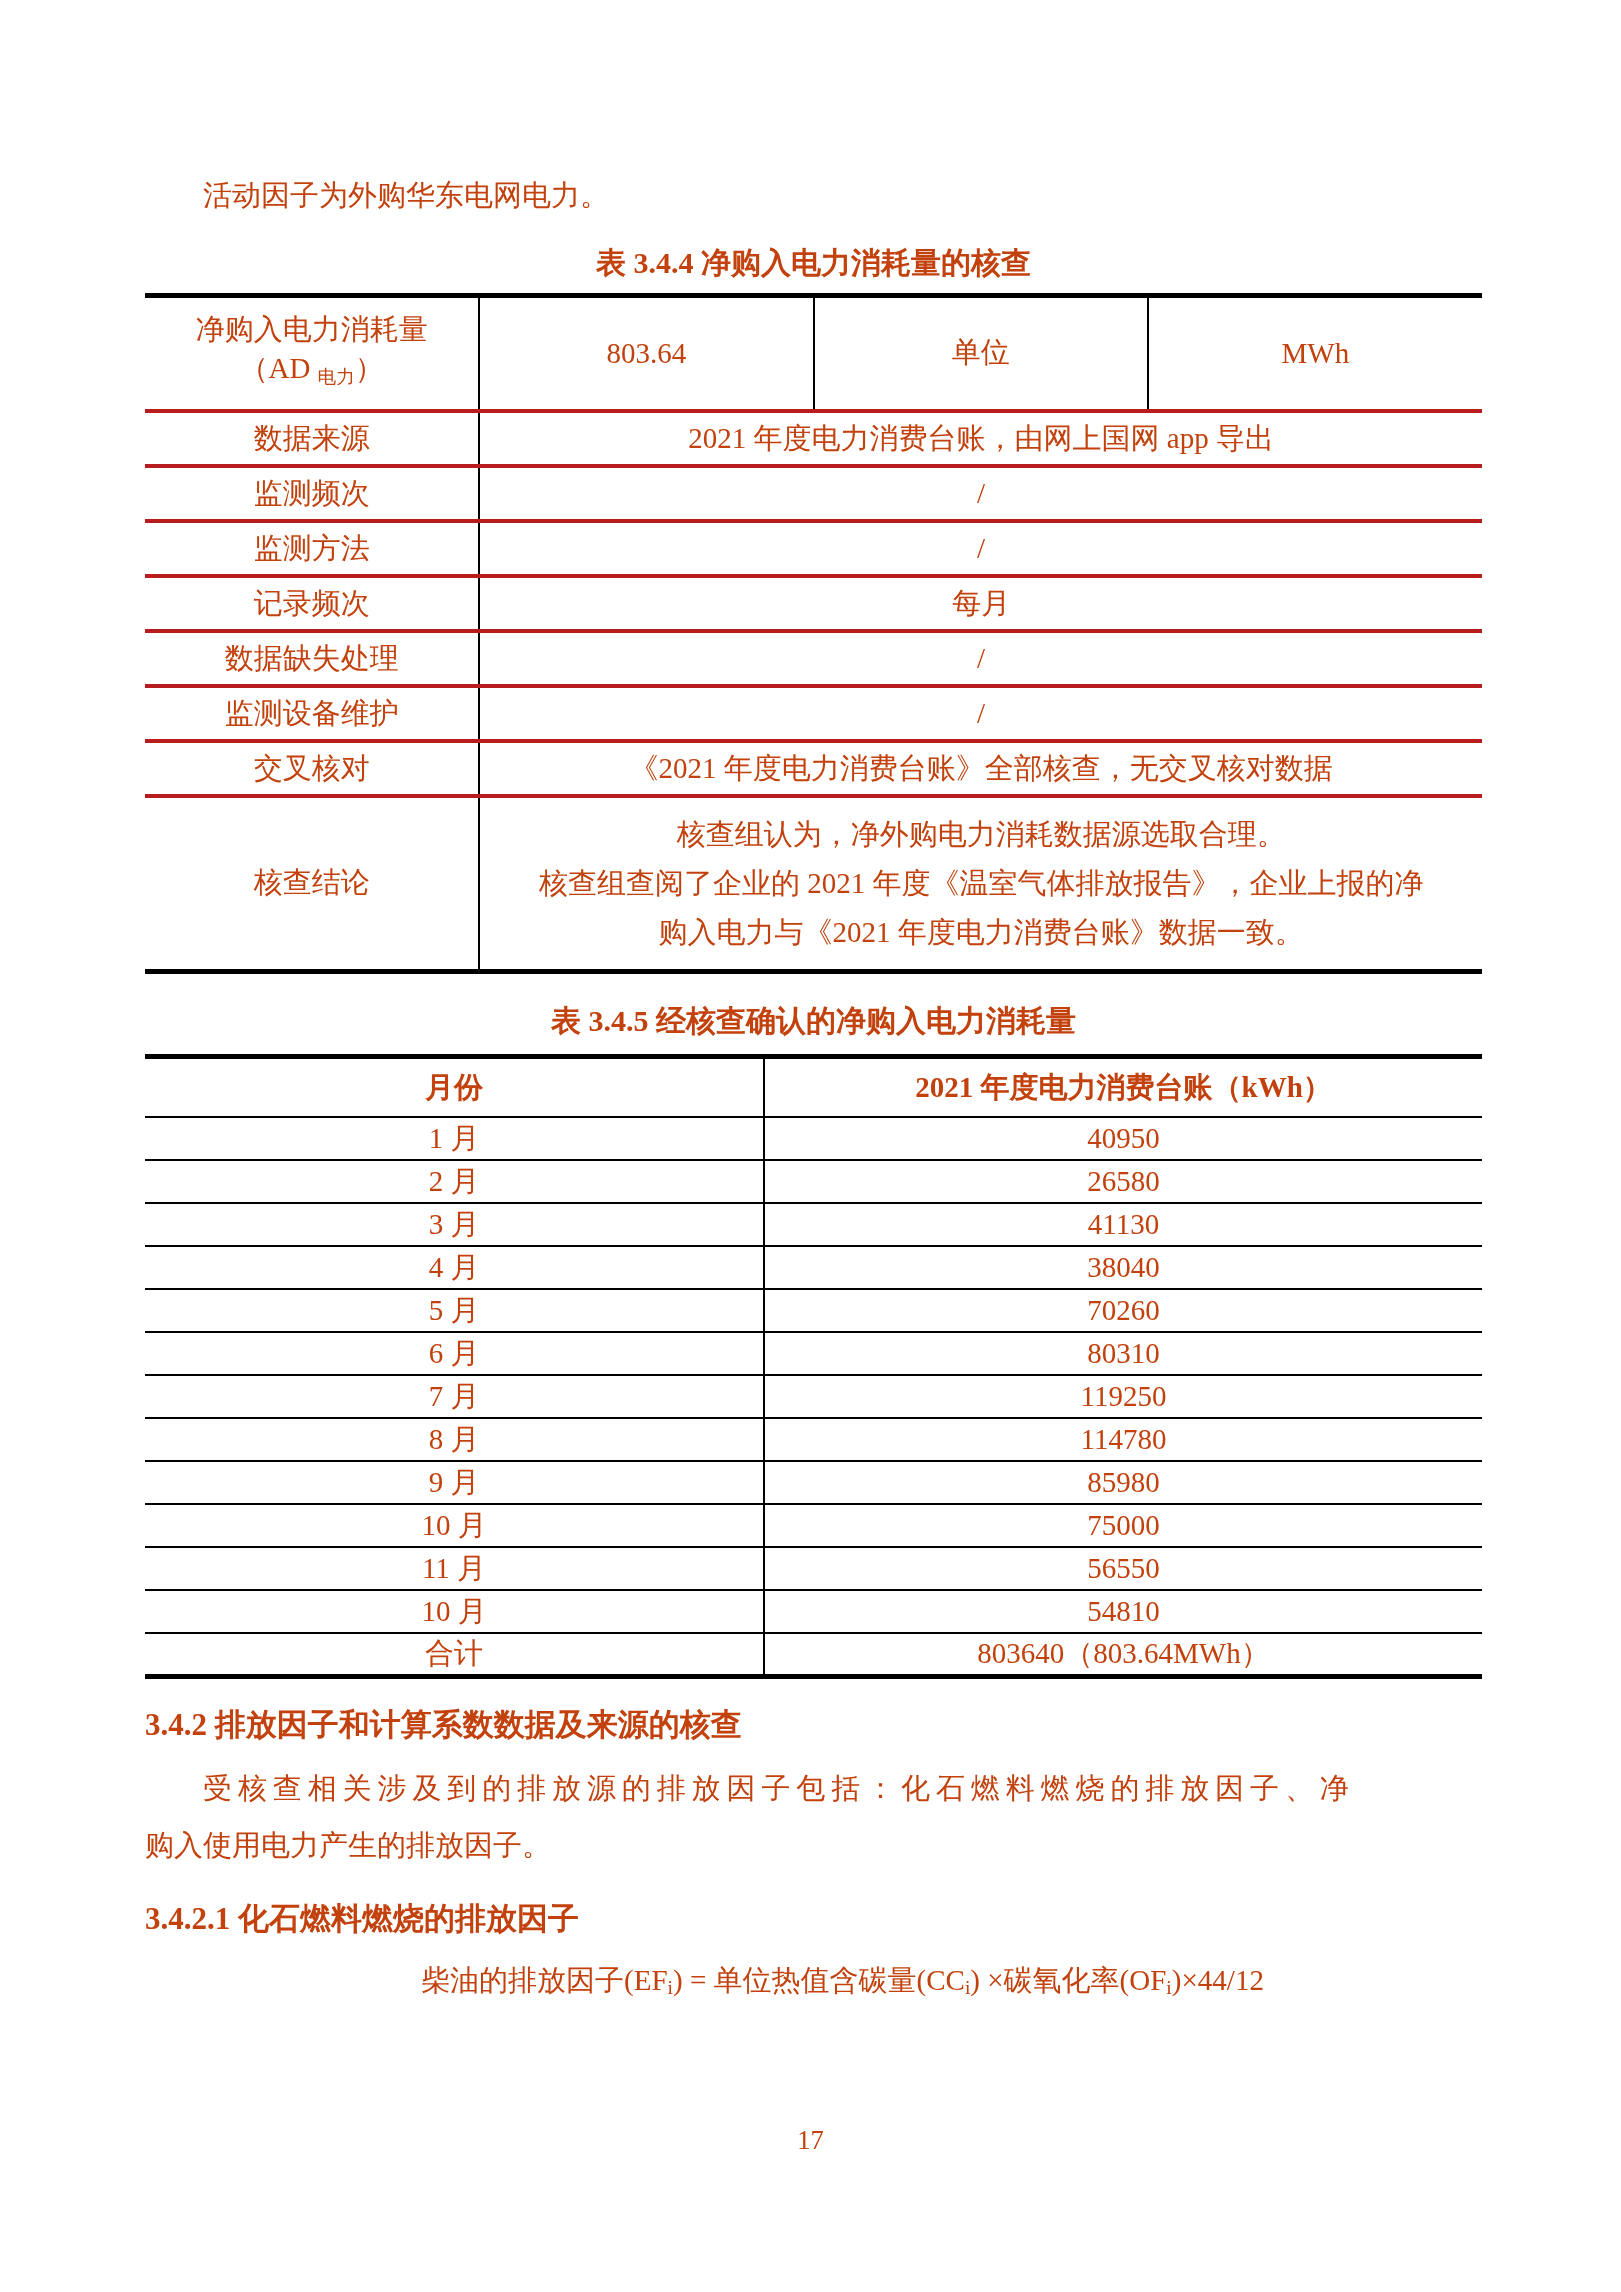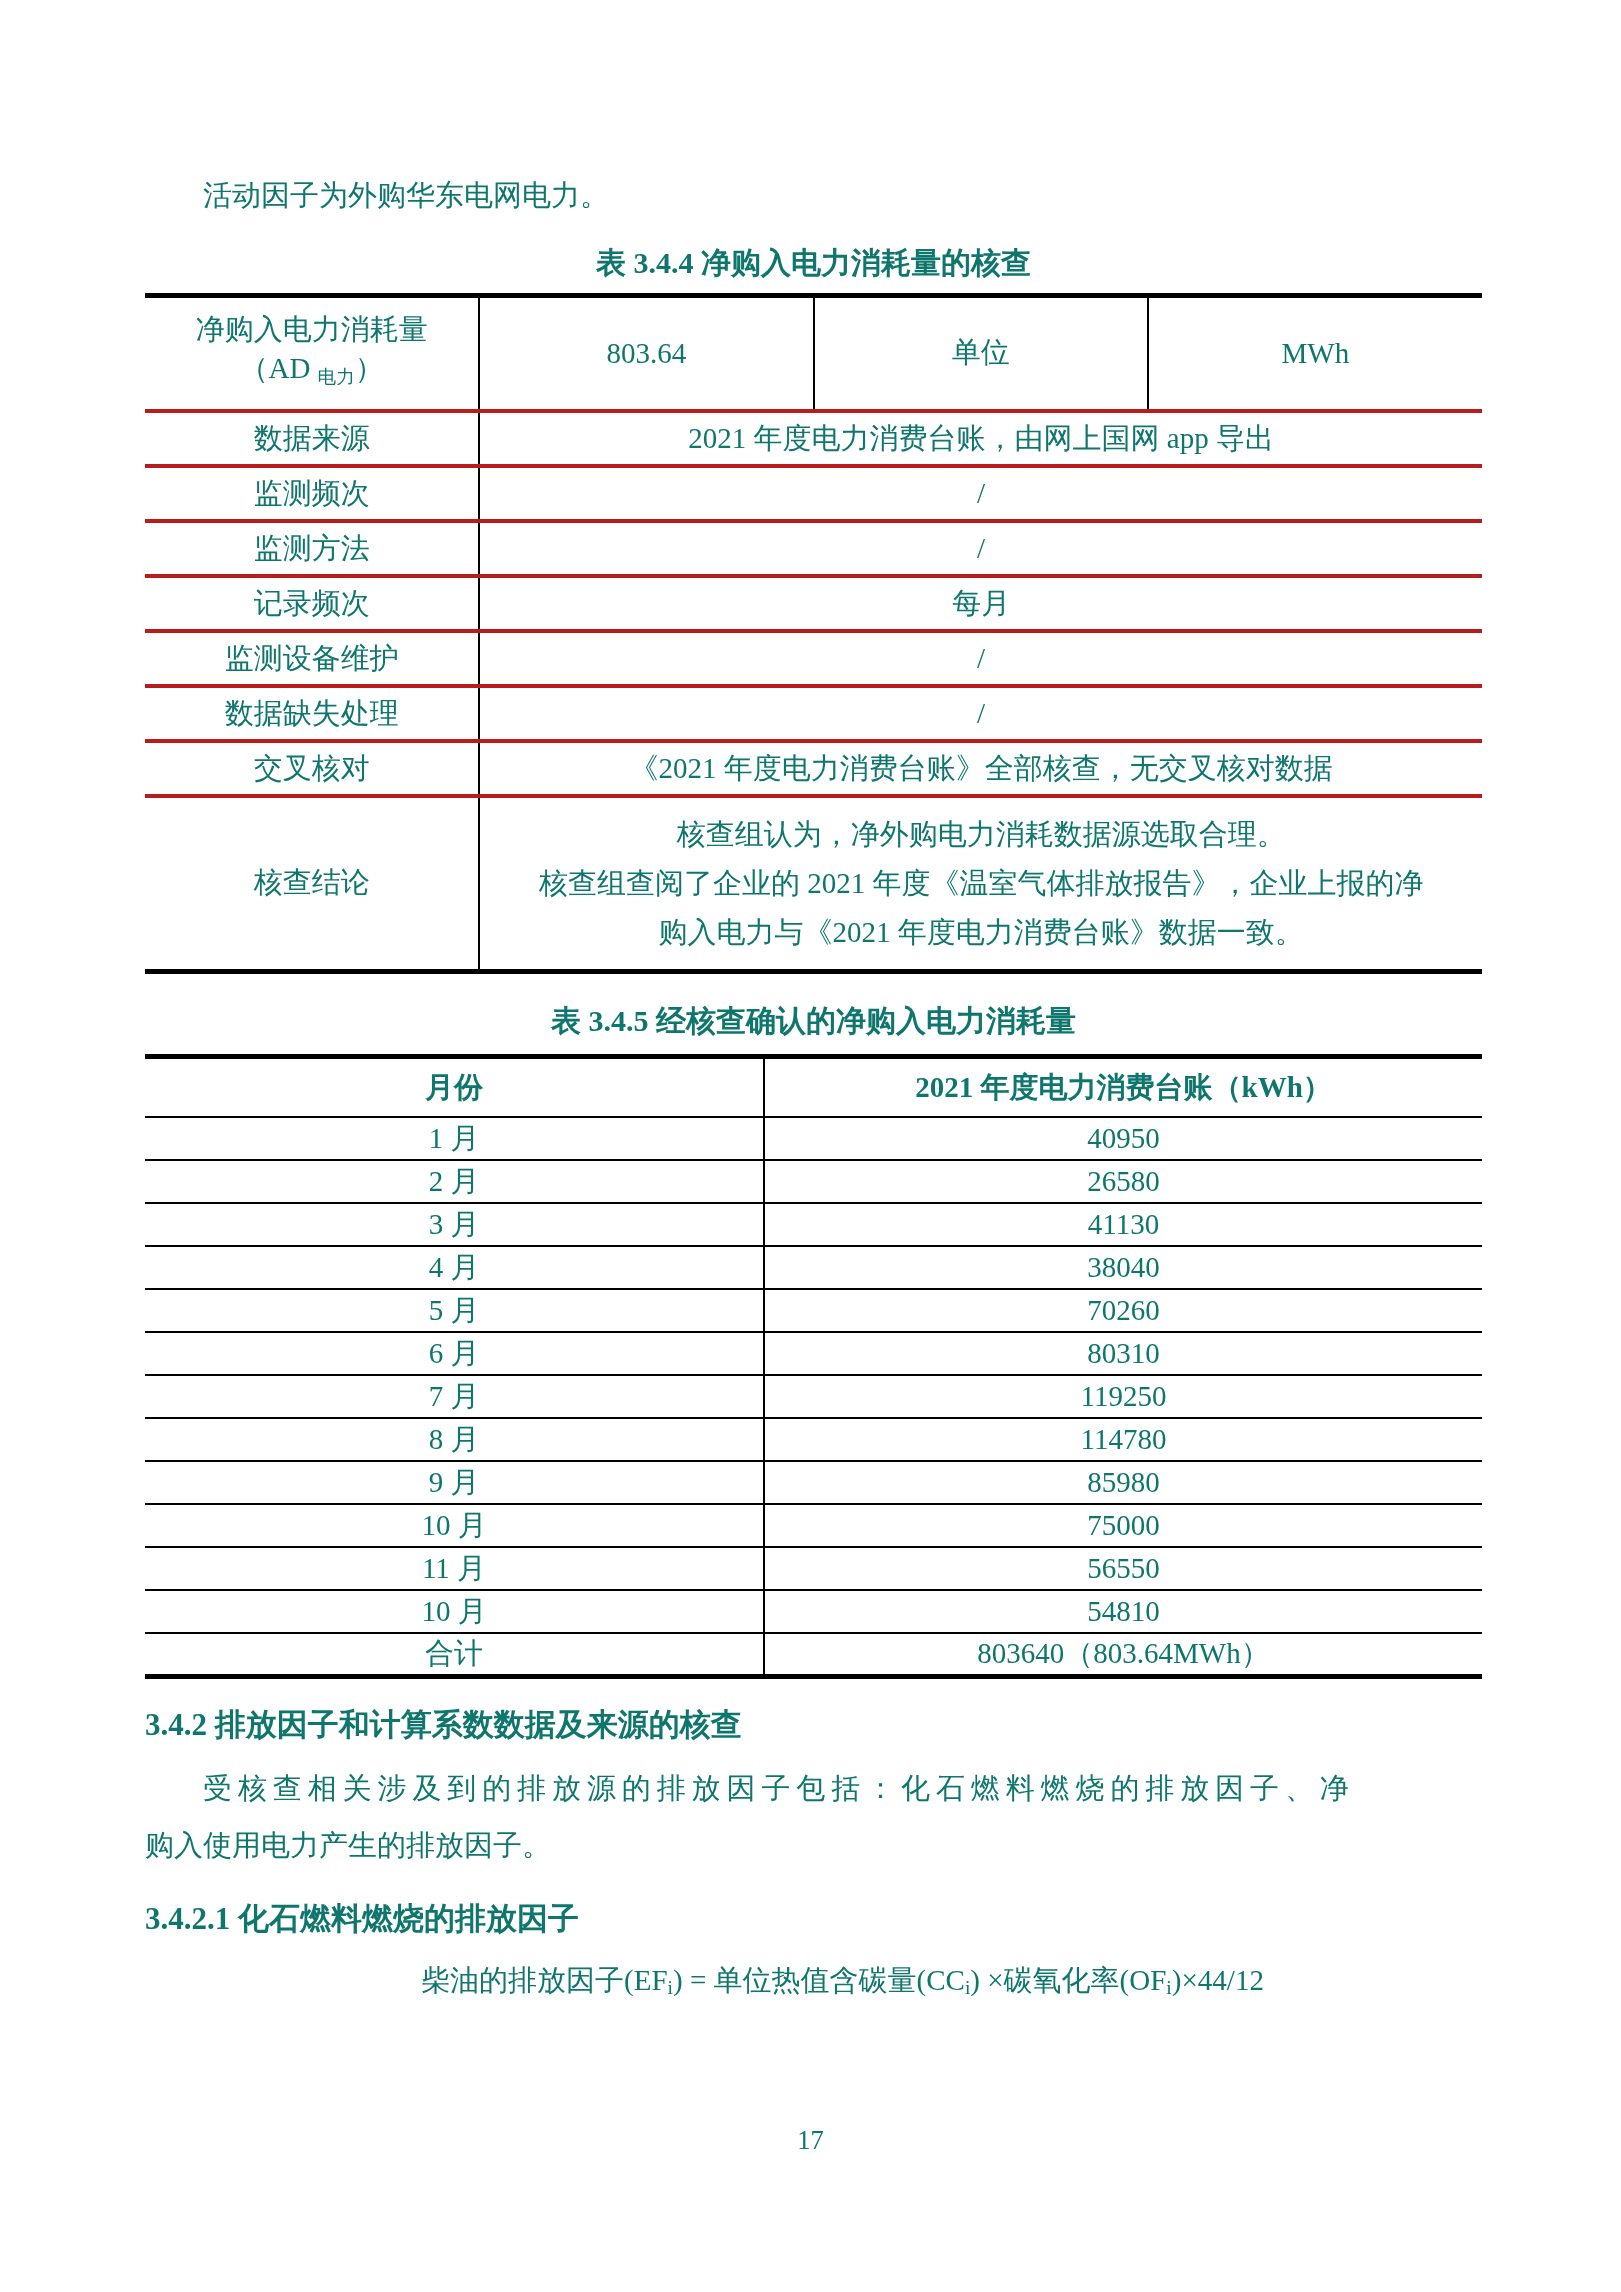--- a/index.html
+++ b/index.html
@@ -1,18 +1,18 @@
 <!DOCTYPE html>
 <html><head>
 <meta charset="utf-8">
 <style>
   html,body{margin:0;padding:0;background:#888;}
   .page{
     width:1621px;height:2293px;background:#ffffff;position:relative;
-    font-family:"Liberation Serif","DejaVu Serif",serif;color:#0f766e;
+    font-family:"Liberation Serif","DejaVu Serif",serif;color:#c2410c;
     margin:0 auto;overflow:hidden;
   }
   .content{padding:176px 139px 0 145px;}
 
   .intro{font-size:29px;line-height:39px;text-indent:2em;margin:0;}
 
   .tbl-title{font-size:30px;font-weight:bold;text-align:center;margin:25.5px 0 0 0;line-height:43px;}
 
   table{border-collapse:collapse;width:100%;table-layout:fixed;}
   .doc-table{border-top:5.9px solid #000;border-bottom:5.9px solid #000;margin-top:9px;}
@@ -83,25 +83,25 @@
       </tr>
       <tr class="std">
         <td class="bt">监测方法</td>
         <td class="bt bl" colspan="3">/</td>
       </tr>
       <tr class="std">
         <td class="bt">记录频次</td>
         <td class="bt bl" colspan="3">每月</td>
       </tr>
       <tr class="std">
-        <td class="bt">监测设备维护</td>
+        <td class="bt">数据缺失处理</td>
         <td class="bt bl" colspan="3">/</td>
       </tr>
       <tr class="std">
-        <td class="bt">数据缺失处理</td>
+        <td class="bt">监测设备维护</td>
         <td class="bt bl" colspan="3">/</td>
       </tr>
       <tr class="std">
         <td class="bt">交叉核对</td>
         <td class="bt bl" colspan="3">《2021 年度电力消费台账》全部核查，无交叉核对数据</td>
       </tr>
       <tr>
         <td class="bt">核查结论</td>
         <td class="bt bl concl-cell" colspan="3">
           <div class="concl-line">核查组认为，净外购电力消耗数据源选取合理。</div>

